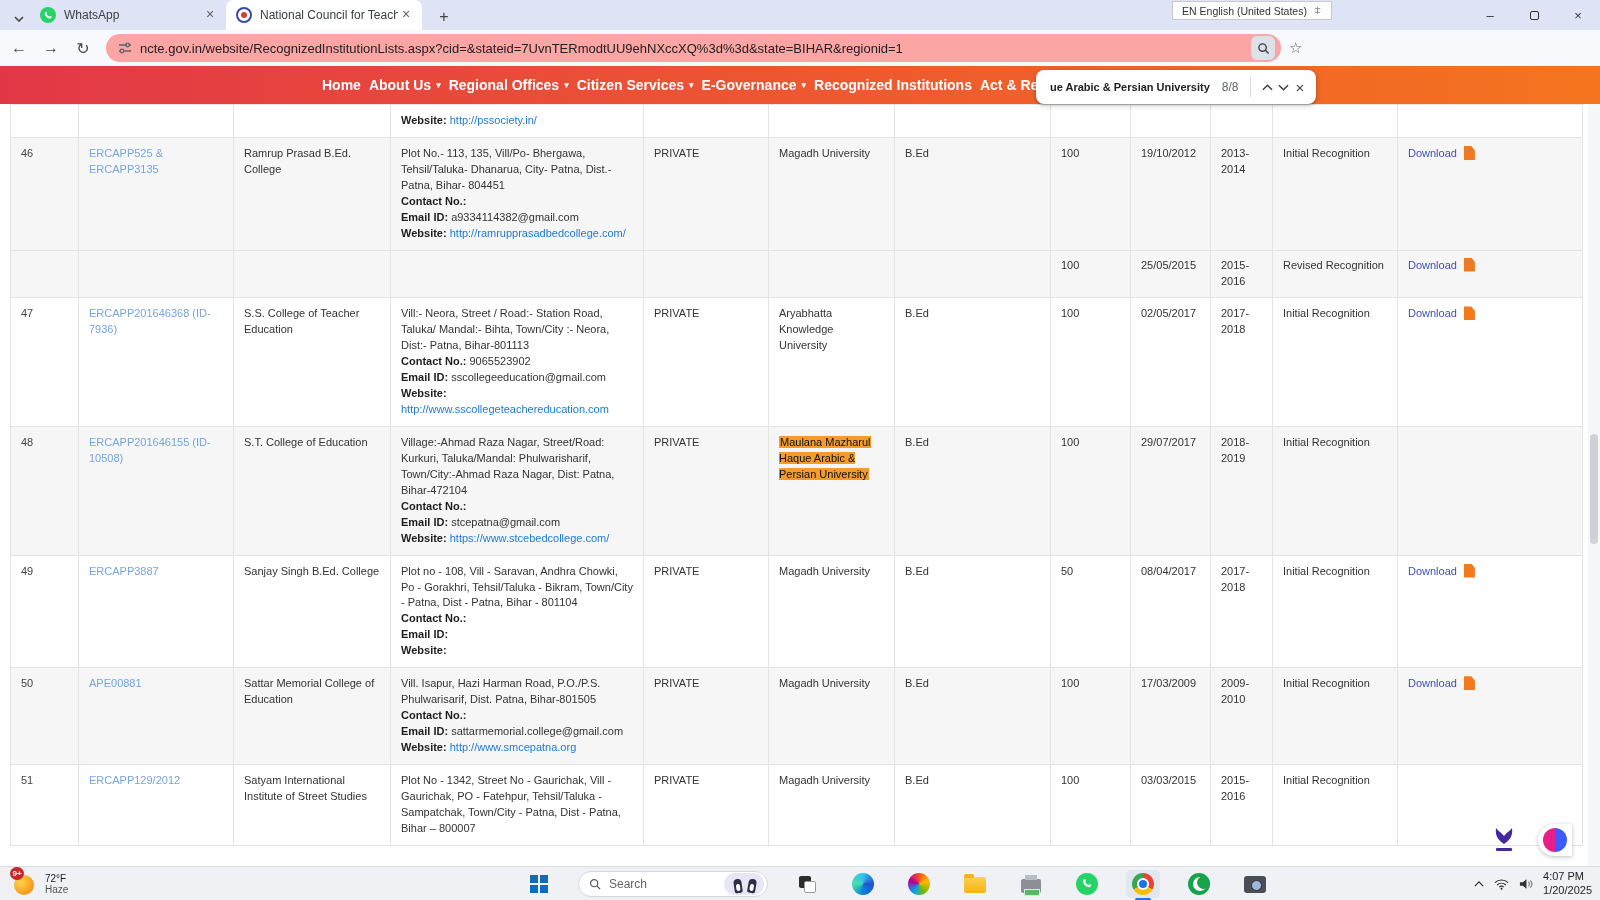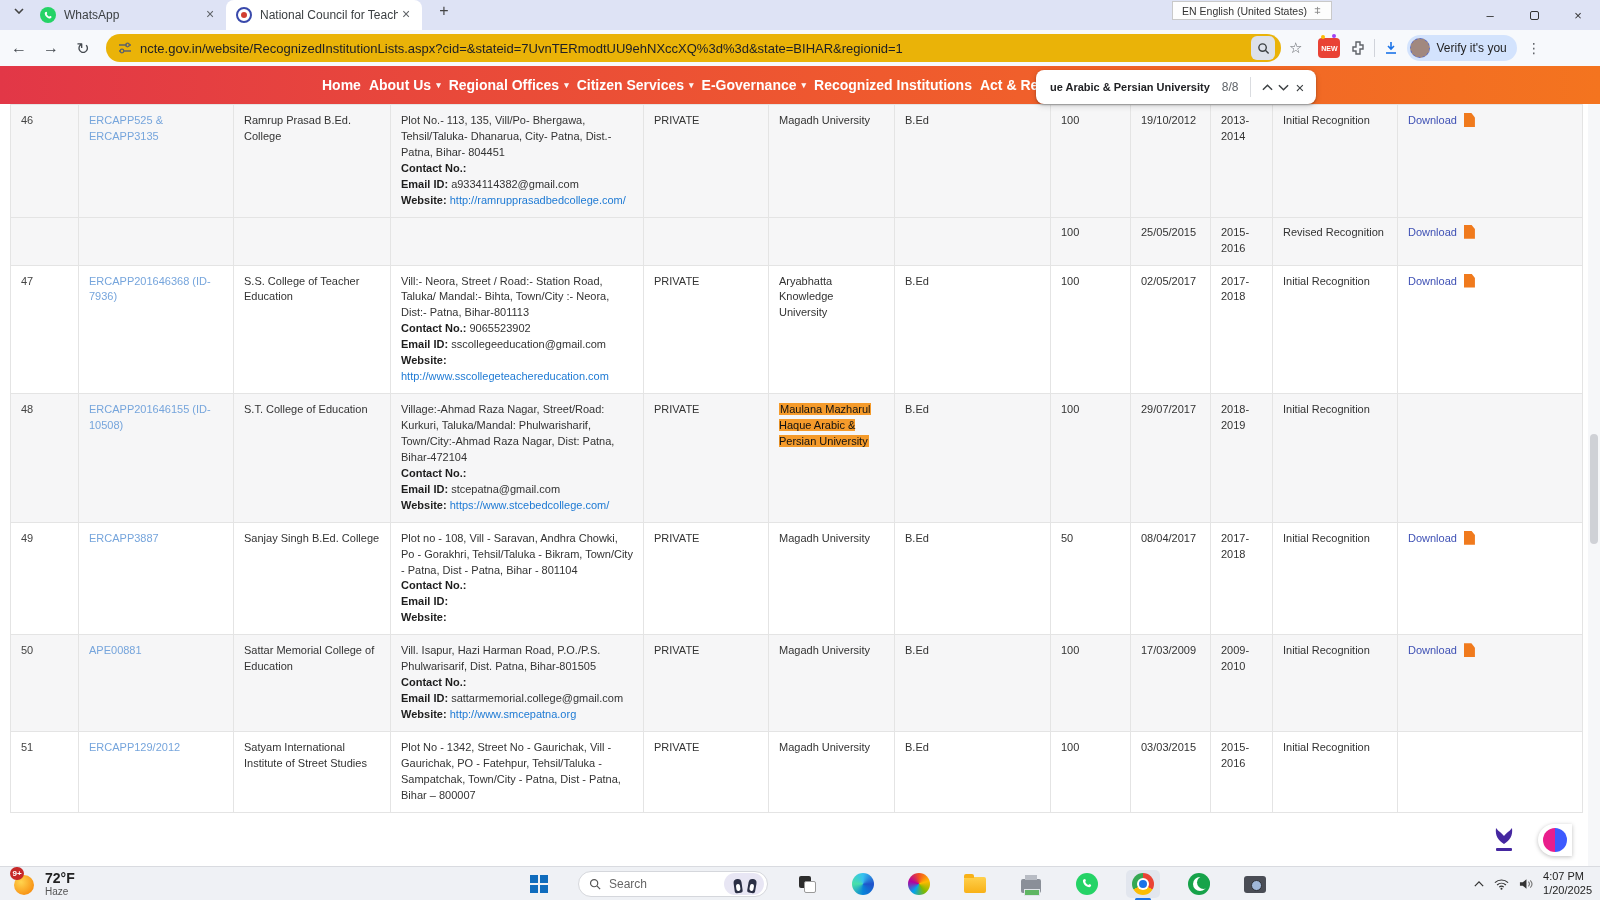--- a/index.html
+++ b/index.html
@@ -1,39 +1,39 @@
 <!DOCTYPE html>
 <html><head>
 <meta charset="utf-8">
 <style>
   * { margin:0; padding:0; box-sizing:border-box; }
   html,body { width:1600px; height:900px; overflow:hidden; font-family:"Liberation Sans", sans-serif; background:#fff; }
   .stage { position:relative; width:1600px; height:900px; overflow:hidden; }
 
   
-  .tabbar { position:absolute; left:0; top:0; width:1600px; height:30px; background:#dee3f5; display:flex; align-items:flex-start; }
+  .tabbar { position:absolute; left:0; top:0; width:1600px; height:30px; background:#dee3f5; display:flex; align-items:flex-end; }
   .tabsearch { width:22px; height:22px; margin-left:8px; border-radius:50%; display:flex; align-items:center; justify-content:center; color:#444; }
   .tab { height:30px; display:flex; align-items:center; padding:0 8px 0 10px; width:196px; position:relative; }
   .tab.inactive { background:transparent; border-radius:8px 8px 0 0; }
   .tab.active { background:#fff; border-radius:8px 8px 0 0; }
   .tab .title { font-size:12px; color:#3c4043; margin-left:8px; white-space:nowrap; overflow:hidden; text-overflow:clip; flex:1; }
   .tab .x { color:#5f6368; font-size:14px; width:16px; height:16px; line-height:15px; text-align:center; border-radius:50%; }
   .favicon-wa { width:16px; height:16px; border-radius:50%; background:#25d366; flex:none; display:flex; align-items:center; justify-content:center; }
   .favicon-ncte { width:16px; height:16px; border-radius:50%; background:#fff; border:2px solid #3949ab; flex:none; position:relative; }
   .favicon-ncte:after { content:""; position:absolute; left:3px; top:3px; width:6px; height:6px; border-radius:50%; background:#d23f31; }
   .newtab { font-size:16px; color:#444; margin-left:10px; width:24px; height:24px; text-align:center; line-height:22px; border-radius:50%; }
   .lang-chip { position:absolute; left:1172px; top:1px; width:160px; height:19px; background:#fdfdfd; border:1px solid #c9c9c9; display:flex; align-items:center; justify-content:center; gap:6px; font-size:10.5px; color:#333; }
   .winbtns { position:absolute; right:0; top:0; height:30px; display:flex; }
   .winbtn { width:44px; height:30px; display:flex; align-items:center; justify-content:center; color:#333; font-size:13px; }
   .maxglyph { width:9px; height:9px; border:1px solid #333; border-radius:2px; }
 
   
   .toolbar { position:absolute; left:0; top:30px; width:1600px; height:36px; background:#f7f9fc; display:flex; align-items:center; }
   .navbtn { width:26px; height:26px; margin-left:6px; display:flex; align-items:center; justify-content:center; color:#454a50; font-size:16px; border-radius:50%; }
-  .omnibox { margin-left:10px; width:1175px; height:28px; background:#eab308; border-radius:14px; display:flex; align-items:center; padding:0 6px 0 12px; }
+  .omnibox { margin-left:10px; width:1175px; height:28px; background:#fca5a5; border-radius:14px; display:flex; align-items:center; padding:0 6px 0 12px; }
   .siteinfo { color:#5f6368; margin-right:8px; display:flex; }
   .url { font-size:13px; color:#202124; white-space:nowrap; overflow:hidden; flex:1; }
   .findchip { width:24px; height:24px; border-radius:6px; background:#dde1ea; display:flex; align-items:center; justify-content:center; }
   .star { color:#5f6368; font-size:15px; margin:0 8px; }
   .toolbar-right { display:flex; align-items:center; margin-left:8px; }
   .ext-new { width:22px; height:20px; background:#e94235; border-radius:4px; color:#fff; font-size:7px; font-weight:bold; display:flex; align-items:center; justify-content:center; position:relative; }
   .ext-new:before { content:""; position:absolute; top:-3px; left:3px; width:4px; height:4px; border-radius:50%; background:#fbbc05; }
   .ext-new:after { content:""; position:absolute; top:-4px; right:4px; width:4px; height:4px; border-radius:50%; background:#a142f4; }
   .puzzle { color:#5f6368; margin-left:10px; display:flex; }
   .tb-divider { width:1px; height:18px; background:#d0d3da; margin:0 8px; }
@@ -77,21 +77,21 @@
   .ncte-mark { position:absolute; left:1492px; top:722px; width:24px; height:28px; color:#4527a0; }
   .assist-fab { position:absolute; left:1538px; top:720px; width:34px; height:32px; background:#fff; border-radius:16px 0 0 16px; box-shadow:0 1px 4px rgba(0,0,0,.25); display:flex; align-items:center; padding-left:5px; }
   .brain { width:24px; height:24px; border-radius:50%; background:linear-gradient(90deg,#e91e8c 50%,#3d5afe 50%); }
 
   
   .taskbar { position:absolute; left:0; top:866px; width:1600px; height:34px; background:#eff1f5; border-top:1px solid #d9dbe0; display:flex; align-items:center; }
   .weather { display:flex; align-items:center; gap:7px; margin-left:12px; width:170px; }
   .wicon { position:relative; width:26px; height:26px; }
   .wsun { position:absolute; left:2px; top:4px; width:20px; height:20px; border-radius:50%; background:radial-gradient(circle at 35% 35%, #ffd54f, #f57c00); }
   .wbadge { position:absolute; left:-2px; top:-4px; min-width:14px; height:13px; border-radius:7px; background:#c62828; color:#fff; font-size:8px; font-weight:bold; display:flex; align-items:center; justify-content:center; padding:0 2px; }
-  .wtxt .t { font-size:14px; color:#222; font-weight:bold; }
+  .wtxt .t { font-size:10px; color:#222; font-weight:normal; }
   .wtxt .c { font-size:10px; color:#555; }
   .centerdock { display:flex; align-items:center; gap:22px; margin-left:340px; }
   .tb-ic { width:34px; height:28px; display:flex; align-items:center; justify-content:center; border-radius:5px; position:relative; }
   .startlogo { width:18px; height:18px; display:grid; grid-template-columns:8px 8px; grid-template-rows:8px 8px; gap:2px; }
   .startlogo div { background:#0f6cbd; }
   .searchpill { width:190px; height:26px; background:#fff; border:1px solid #d5d7dc; border-radius:13px; display:flex; align-items:center; padding:0 3px 0 10px; gap:8px; }
   .searchpill .ph { font-size:12px; color:#666; flex:1; }
   .search-img { width:40px; height:22px; border-radius:11px; background:#e8e6f4; position:relative; overflow:hidden; }
   .peng { position:absolute; bottom:2px; width:8px; height:14px; border-radius:4px 4px 2px 2px; background:#2b2f45; }
   .peng:after { content:""; position:absolute; left:2px; top:5px; width:4px; height:7px; border-radius:2px; background:#fff; }
@@ -179,40 +179,20 @@
       </span>
       <span class="url">ncte.gov.in/website/RecognizedInstitutionLists.aspx?cid=&amp;stateid=7UvnTERmodtUU9ehNXccXQ%3d%3d&amp;state=BIHAR&amp;regionid=1</span>
       <span class="findchip">
         <svg width="13" height="13" viewBox="0 0 14 14">
             <circle cx="6" cy="6" r="4" fill="none" stroke="#3c4043" stroke-width="1.5"></circle>
             <line x1="9" y1="9" x2="12.5" y2="12.5" stroke="#3c4043" stroke-width="1.5"></line>
           </svg>
       </span>
     </div>
     <span class="star">☆</span>
-    <div class="toolbar-right">
-      <div class="ext-new">NEW</div>
-      <span class="puzzle">
-        <svg width="16" height="16" viewBox="0 0 16 16">
-            <path d="M6 2h4v3h3v4h-3v5H6v-3H3V7h3V2z" fill="none" stroke="#5f6368" stroke-width="1.4"></path>
-          </svg>
-      </span>
-      <span class="tb-divider"></span>
-      <span class="dl-tool">
-        <svg width="16" height="16" viewBox="0 0 16 16">
-            <path d="M8 2v7M5 6l3 3 3-3" fill="none" stroke="#1a73e8" stroke-width="1.6"></path>
-            <path d="M3 13h10" stroke="#1a73e8" stroke-width="1.6"></path>
-          </svg>
-      </span>
-      <div class="profile-chip">
-        <span class="avatar"></span>
-        <span>Verify it's you</span>
-      </div>
-      <span class="kebab">⋮</span>
-    </div>
   </div>
 
   <div class="page">
     <div class="mainnav">
         <span class="item">
           <span>Home</span>
         </span>
         <span class="item">
           <span>About Us</span>
           <span class="caret">▾</span>
@@ -268,20 +248,36 @@
           <col style="width:125px">
             <col style="width:126px">
             <col style="width:156px">
             <col style="width:80px">
           <col style="width:80px">
             <col style="width:62px">
             <col style="width:125px">
             <col style="width:185px">
         </colgroup>
         <tbody>
+            <tr style="height: 30px;">
+              <td class="c-sn"></td>
+              <td class="c-code"></td>
+              <td class="c-name"></td>
+              <td class="c-addr">
+                <div class="addr-line"><b>Website:</b> <a class="site-link">http://pssociety.in/</a></div>
+              </td>
+              <td class="c-type"></td>
+              <td class="c-uni"></td>
+              <td class="c-course"></td>
+              <td class="c-intake"></td>
+              <td class="c-date"></td>
+              <td class="c-year"></td>
+              <td class="c-recognition"></td>
+              <td class="c-dl"></td>
+            </tr>
             <tr class="shade">
               <td class="c-sn">46</td>
               <td class="c-code"><a class="code-link">ERCAPP525 &amp; ERCAPP3135</a></td>
               <td class="c-name">Ramrup Prasad B.Ed. College</td>
               <td class="c-addr">
                 <div class="addr-line">Plot No.- 113, 135, Vill/Po- Bhergawa, Tehsil/Taluka- Dhanarua, City- Patna, Dist.- Patna, Bihar- 804451</div>
                 <div class="addr-line"><b>Contact No.:</b> </div>
                 <div class="addr-line"><b>Email ID:</b> a9334114382@gmail.com</div>
                 <div class="addr-line"><b>Website:</b> <a class="site-link">http://ramrupprasadbedcollege.com/</a></div>
               </td>

